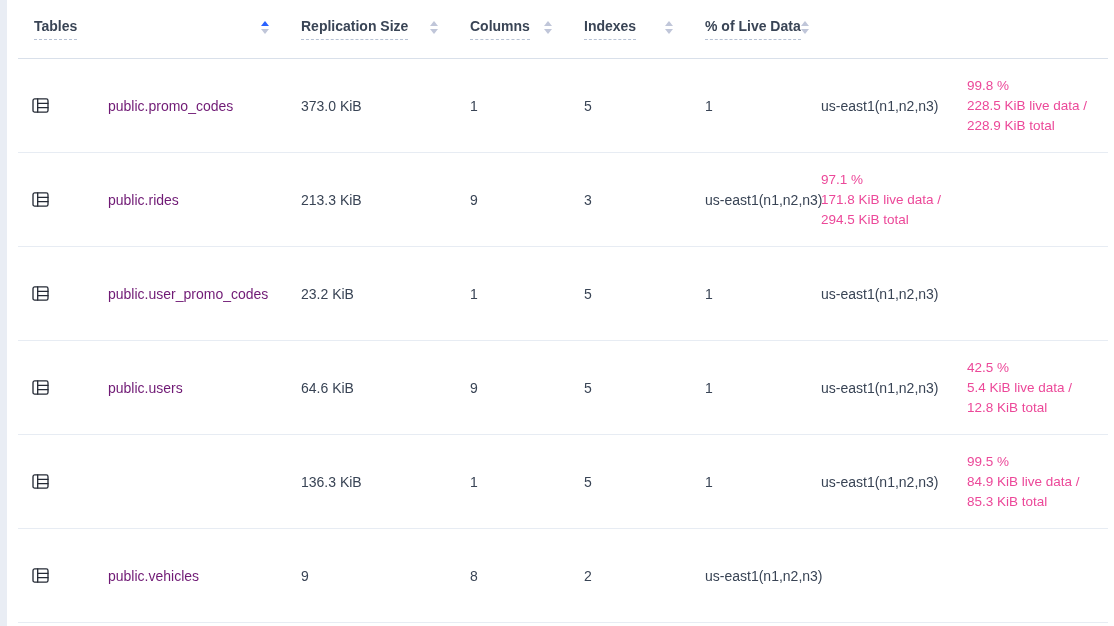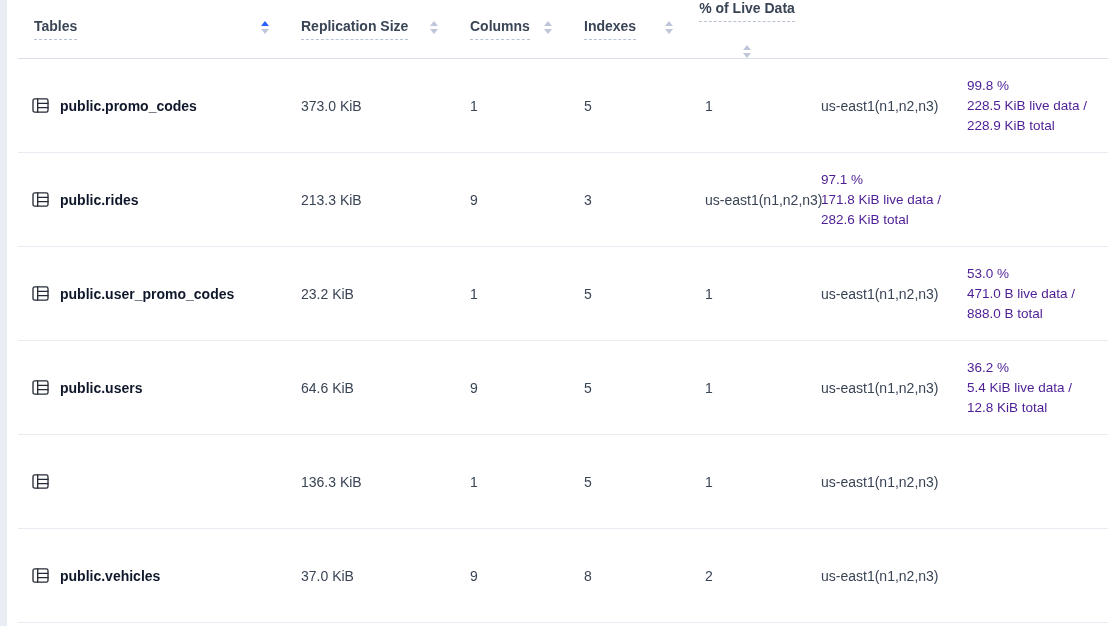--- a/index.html
+++ b/index.html
@@ -14,42 +14,42 @@
   .thead, .tr {
     display: grid;
     grid-template-columns: 267px 169px 114px 121px 116px 146px 1fr;
   }
 
   .thead { height: 59px; border-bottom: 1px solid #d9e0ea; }
   .th {
     display: flex; align-items: center; justify-content: space-between;
     padding: 0 16px; cursor: pointer;
   }
-  .th.last { padding-right: 16px; flex-direction: column; }
+  .th.last { padding-right: 16px; }
   .th-label {
     font-size: 14px; font-weight: 600; color: #394455;
     padding-bottom: 5px; border-bottom: 1px dashed #b7c2d4;
     white-space: nowrap;
   }
   .sort { display: flex; flex-direction: column; align-items: center; gap: 3px; margin-top: -4px; }
   .tri { width: 0; height: 0; border-left: 4px solid transparent; border-right: 4px solid transparent; }
   .tri.up { border-bottom: 5px solid #c0c6d9; }
   .tri.down { border-top: 5px solid #c0c6d9; }
   .sort.asc .tri.up { border-bottom-color: #2962ff; }
 
   .tr { height: 94px; border-bottom: 1px solid #e7ecf3; cursor: pointer; }
   .td {
     display: flex; align-items: center; padding: 0 16px;
     font-size: 14px; color: #394455; white-space: nowrap;
   }
   .td.name-cell { padding-left: 14px; }
   .tbl-icon { display: inline-flex; margin-right: 11px; flex: none; }
-  .tbl-name { font-weight: 700; color: #0f172a; text-decoration: none; }
+  .tbl-name { font-weight: 400; color: #701a75; text-decoration: none; margin-left: 48px; }
   .td.live { display: flex; flex-direction: column; align-items: flex-start; justify-content: center; }
-  .td.live div { font-size: 13.5px; line-height: 20px; color: #4c1d95; }
+  .td.live div { font-size: 13.5px; line-height: 20px; color: #ec4899; }
 </style>
 </head>
 <body>
 
 <div class="page">
   <div class="left-strip"></div>
 
   <div class="dbtable">
 
     <div class="thead">
@@ -126,67 +126,62 @@
         </span>
         <a class="tbl-name">public.rides</a>
       </div>
       <div class="td">213.3 KiB</div>
       <div class="td">9</div>
       <div class="td">3</div>
       <div class="td">us-east1(n1,n2,n3)</div>
       <div class="td live">
         <div>97.1 %</div>
         <div>171.8 KiB live data /</div>
-        <div>282.6 KiB total</div>
+        <div>294.5 KiB total</div>
       </div>
     </div>
 
     <div class="tr">
       <div class="td name-cell">
         <span class="tbl-icon">
           <svg width="17" height="15" viewBox="0 0 18 16" fill="none" stroke="#242a35" stroke-width="1.4" stroke-linecap="round">
             <rect x="1" y="1" width="16" height="14" rx="1.8"></rect>
               <line x1="6" y1="1" x2="6" y2="15"></line>
               <line x1="6" y1="5.7" x2="17" y2="5.7"></line>
               <line x1="6" y1="10.3" x2="17" y2="10.3"></line>
           </svg>
         </span>
         <a class="tbl-name">public.user_promo_codes</a>
       </div>
       <div class="td">23.2 KiB</div>
       <div class="td">1</div>
       <div class="td">5</div>
       <div class="td">1</div>
       <div class="td">us-east1(n1,n2,n3)</div>
-      <div class="td live">
-        <div>53.0 %</div>
-        <div>471.0 B live data /</div>
-        <div>888.0 B total</div>
-      </div>
     </div>
 
     <div class="tr">
       <div class="td name-cell">
         <span class="tbl-icon">
           <svg width="17" height="15" viewBox="0 0 18 16" fill="none" stroke="#242a35" stroke-width="1.4" stroke-linecap="round">
             <rect x="1" y="1" width="16" height="14" rx="1.8"></rect>
               <line x1="6" y1="1" x2="6" y2="15"></line>
               <line x1="6" y1="5.7" x2="17" y2="5.7"></line>
               <line x1="6" y1="10.3" x2="17" y2="10.3"></line>
           </svg>
         </span>
         <a class="tbl-name">public.users</a>
       </div>
       <div class="td">64.6 KiB</div>
       <div class="td">9</div>
       <div class="td">5</div>
       <div class="td">1</div>
       <div class="td">us-east1(n1,n2,n3)</div>
       <div class="td live">
-        <div>36.2 %</div>
+        <div>42.5 %</div>
         <div>5.4 KiB live data /</div>
         <div>12.8 KiB total</div>
       </div>
     </div>
 
     <div class="tr">
       <div class="td name-cell">
         <span class="tbl-icon">
           <svg width="17" height="15" viewBox="0 0 18 16" fill="none" stroke="#242a35" stroke-width="1.4" stroke-linecap="round">
             <rect x="1" y="1" width="16" height="14" rx="1.8"></rect>
@@ -194,35 +189,39 @@
               <line x1="6" y1="5.7" x2="17" y2="5.7"></line>
               <line x1="6" y1="10.3" x2="17" y2="10.3"></line>
           </svg>
         </span>
       </div>
       <div class="td">136.3 KiB</div>
       <div class="td">1</div>
       <div class="td">5</div>
       <div class="td">1</div>
       <div class="td">us-east1(n1,n2,n3)</div>
+      <div class="td live">
+        <div>99.5 %</div>
+        <div>84.9 KiB live data /</div>
+        <div>85.3 KiB total</div>
+      </div>
     </div>
 
     <div class="tr">
       <div class="td name-cell">
         <span class="tbl-icon">
           <svg width="17" height="15" viewBox="0 0 18 16" fill="none" stroke="#242a35" stroke-width="1.4" stroke-linecap="round">
             <rect x="1" y="1" width="16" height="14" rx="1.8"></rect>
               <line x1="6" y1="1" x2="6" y2="15"></line>
               <line x1="6" y1="5.7" x2="17" y2="5.7"></line>
               <line x1="6" y1="10.3" x2="17" y2="10.3"></line>
           </svg>
         </span>
         <a class="tbl-name">public.vehicles</a>
       </div>
-      <div class="td">37.0 KiB</div>
       <div class="td">9</div>
       <div class="td">8</div>
       <div class="td">2</div>
       <div class="td">us-east1(n1,n2,n3)</div>
     </div>
 
   </div>
 </div>
 
 </body></html>

